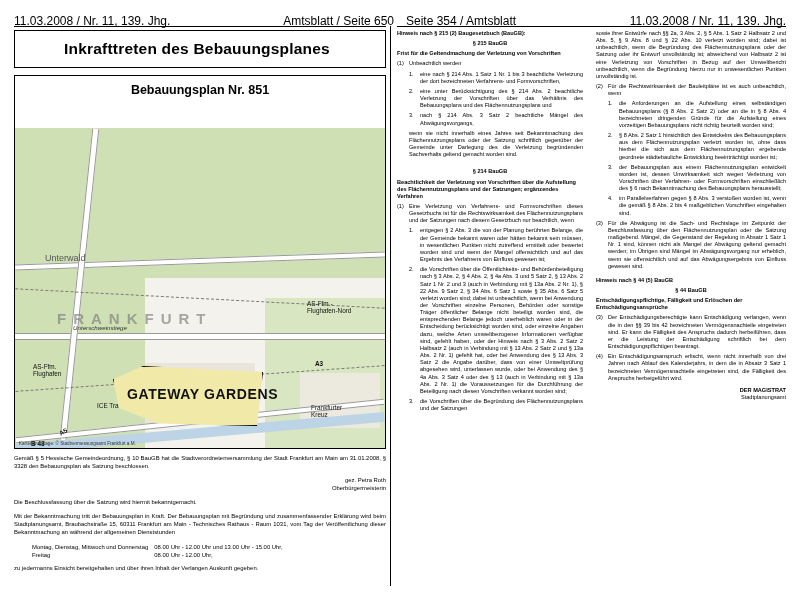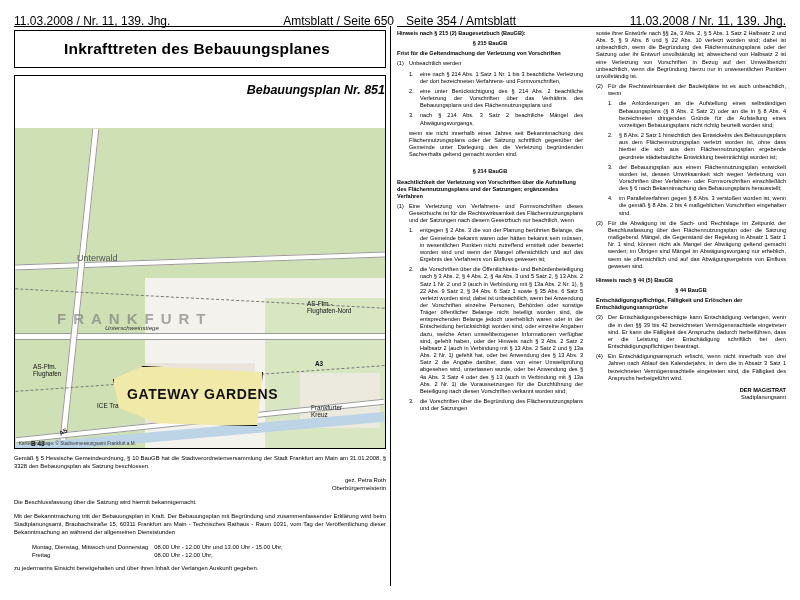--- a/index.html
+++ b/index.html
@@ -58,23 +58,22 @@
   }
   .map-box{
     margin-top:7px;
     border:1px solid #000;
     height:372px;
     position:relative;
     overflow:hidden;
     background:#ffffff;
   }
   .map-caption{
-    text-align:right;
+    text-align:center;
     padding-top:7px;
-    font-style:italic;
   }
   .map-caption .c1{font-size:12.5px;font-weight:bold;}
   .map-caption .c2{font-size:10px;font-weight:bold;margin-top:3px;}
   .map-art{
     position:absolute;left:0;right:0;top:52px;bottom:0;
     background:#f4f2ec;
   }
   
   .green{
     position:absolute;background:#cfe0b4;
@@ -93,21 +92,21 @@
   }
   .water{
     position:absolute;background:#bcd4e6;
   }
   .bigword{
     position:absolute;
     font-size:15px;font-weight:bold;color:#7c7c7c;letter-spacing:7px;
     opacity:.65;
   }
   .placelabel{
-    position:absolute;font-size:6.2px;color:#333;font-style:italic;margin-left:32px;
+    position:absolute;font-size:6.2px;color:#333;font-style:italic;
   }
   .maplabel{
     position:absolute;font-size:6.4px;color:#111;font-weight:bold;
   }
   .plan-area{
     position:absolute;
     background:#f0e9a8;
     border:1.6px solid #000;
   }
   .plan-label{

